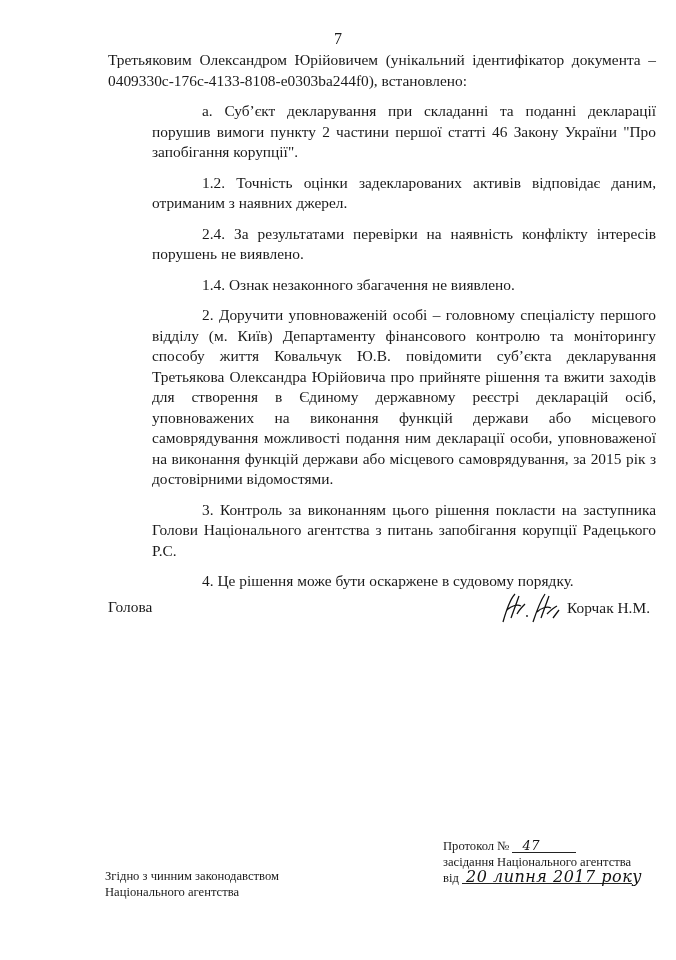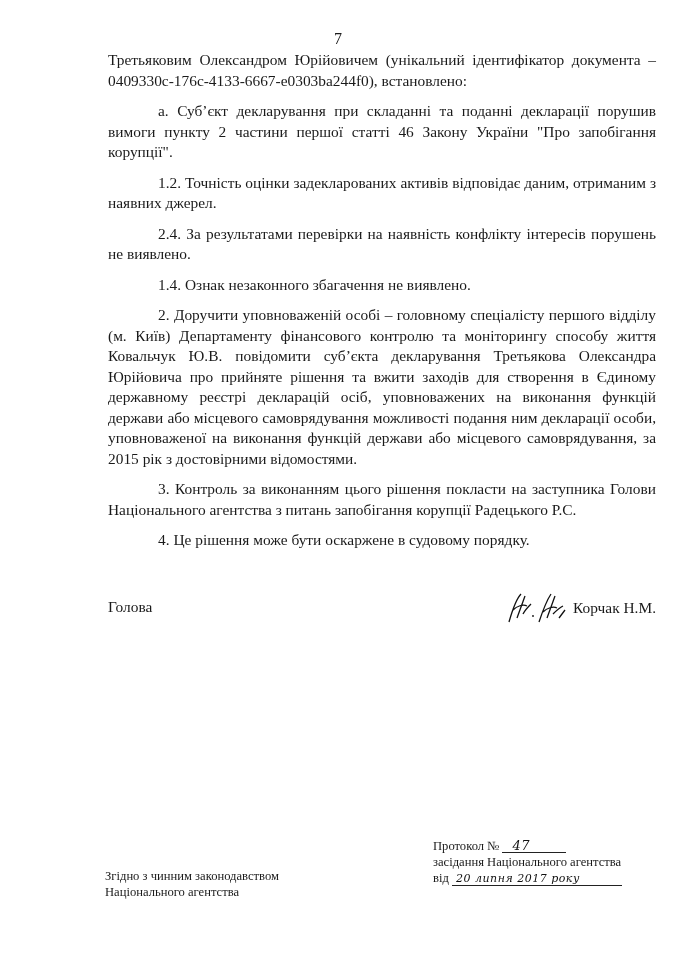--- a/index.html
+++ b/index.html
@@ -31,61 +31,62 @@
       font-size: 15.4px;
       line-height: 20.5px;
       text-align: justify;
     }
     .body-text p {
       margin: 0 0 10px 0;
       text-indent: 0;
     }
     .body-text p.indent {
       text-indent: 50px;
+      margin-left: 44px;
     }
     .body-text p.first {
       text-indent: 0;
     }
     .signature-row {
       position: absolute;
       top: 598px;
       left: 108px;
       width: 548px;
       height: 30px;
       font-weight: normal;
       font-size: 15.4px;
     }
     .signature-row .role {
       position: absolute;
       left: 0;
       top: 0;
     }
     .signature-row .sign-block {
       position: absolute;
-      right: 0;
+      right: 6px;
       top: -10px;
       display: flex;
       align-items: center;
       justify-content: center;
     }
     .signature-row .sig-svg {
       width: 70px;
       height: 40px;
     }
     .footer-left {
       position: absolute;
       left: 105px;
       top: 836px;
       font-size: 12.6px;
       line-height: 16px;
       margin-top: 32px;
     }
     .footer-right {
       position: absolute;
-      left: 433px;
+      left: 443px;
       top: 838px;
       font-size: 12.6px;
       line-height: 16px;
     }
     .footer-right .line {
       white-space: nowrap;
     }
     .hand-field {
       display: inline-block;
       border-bottom: 1px solid #222;
@@ -102,30 +103,30 @@
     .hand-field.protocol {
       width: 64px;
       padding-left: 10px;
       box-sizing: border-box;
       font-size: 13px;
     }
     .hand-field.date {
       width: 170px;
       padding-left: 4px;
       box-sizing: border-box;
-      font-size: 11px;
+      font-size: 16px;
     }
   </style>
 </head>
 <body>
 
 <div class="page-number">7</div>
 
 <div class="body-text">
-  <p class="first">Третьяковим Олександром Юрійовичем (унікальний ідентифікатор документа – 0409330c-176c-4133-6667-e0303ba244f0), встановлено:</p>
+  <p class="first">Третьяковим Олександром Юрійовичем (унікальний ідентифікатор документа – 0409330c-176c-4133-8108-e0303ba244f0), встановлено:</p>
   <p class="indent">a. Суб’єкт декларування при складанні та поданні декларації порушив вимоги пункту 2 частини першої статті 46 Закону України "Про запобігання корупції".</p>
   <p class="indent">1.2. Точність оцінки задекларованих активів відповідає даним, отриманим з наявних джерел.</p>
   <p class="indent">2.4. За результатами перевірки на наявність конфлікту інтересів порушень не виявлено.</p>
   <p class="indent">1.4. Ознак незаконного збагачення не виявлено.</p>
   <p class="indent">2. Доручити уповноваженій особі – головному спеціалісту першого відділу (м. Київ) Департаменту фінансового контролю та моніторингу способу життя Ковальчук Ю.В. повідомити суб’єкта декларування Третьякова Олександра Юрійовича про прийняте рішення та вжити заходів для створення в Єдиному державному реєстрі декларацій осіб, уповноважених на виконання функцій держави або місцевого самоврядування можливості подання ним декларації особи, уповноваженої на виконання функцій держави або місцевого самоврядування, за 2015 рік з достовірними відомостями.</p>
   <p class="indent">3. Контроль за виконанням цього рішення покласти на заступника Голови Національного агентства з питань запобігання корупції Радецького Р.С.</p>
   <p class="indent">4. Це рішення може бути оскаржене в судовому порядку.</p>
 </div>
 
 <div class="signature-row">

